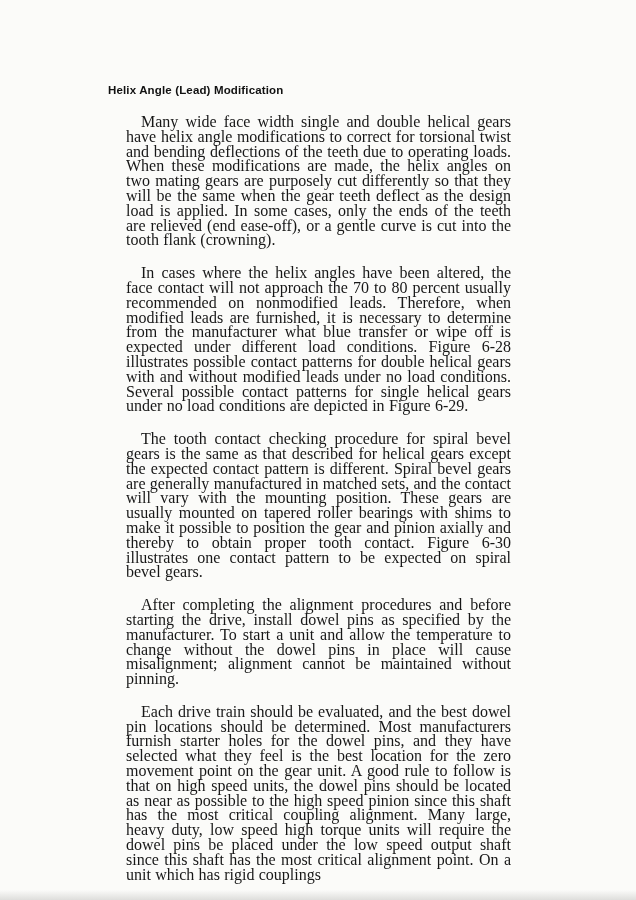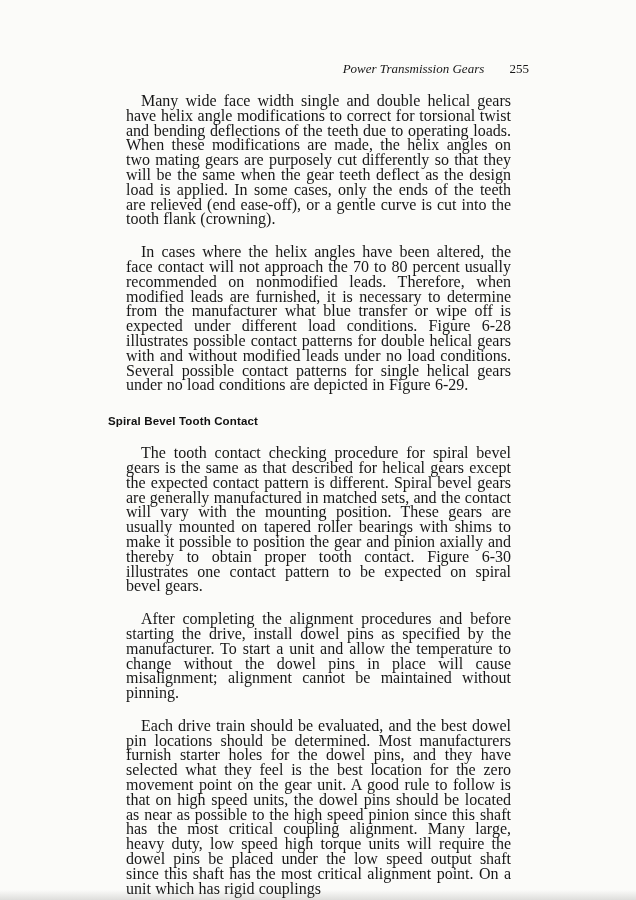--- a/index.html
+++ b/index.html
@@ -62,32 +62,28 @@
     background: linear-gradient(to bottom, rgba(0,0,0,0), rgba(90,90,85,0.18));
     pointer-events: none;
   }
 </style>
 </head>
 <body>
 
 <div class="page">
   <div class="text-column">
 
-    <div class="page-header">
-      <span class="running-title">Power Transmission Gears</span>
-      <span class="page-number">255</span>
-    </div>
 
     <section>
+      <h2 class="section-heading">Helix Angle (Lead) Modification</h2>
       <p class="body-paragraph">Many wide face width single and double helical gears have helix angle modifications to correct for torsional twist and bending deflections of the teeth due to operating loads. When these modifications are made, the helix angles on two mating gears are purposely cut differently so that they will be the same when the gear teeth deflect as the design load is applied. In some cases, only the ends of the teeth are relieved (end ease-off), or a gentle curve is cut into the tooth flank (crowning).</p>
       <p class="body-paragraph">In cases where the helix angles have been altered, the face contact will not approach the 70 to 80 percent usually recommended on nonmodified leads. Therefore, when modified leads are furnished, it is necessary to determine from the manufacturer what blue transfer or wipe off is expected under different load conditions. Figure 6-28 illustrates possible contact patterns for double helical gears with and without modified leads under no load conditions. Several possible contact patterns for single helical gears under no load conditions are depicted in Figure 6-29.</p>
     </section>
 
     <section>
-      <h2 class="section-heading">Spiral Bevel Tooth Contact</h2>
       <p class="body-paragraph">The tooth contact checking procedure for spiral bevel gears is the same as that described for helical gears except the expected contact pattern is different. Spiral bevel gears are generally manufactured in matched sets, and the contact will vary with the mounting position. These gears are usually mounted on tapered roller bearings with shims to make it possible to position the gear and pinion axially and thereby to obtain proper tooth contact. Figure 6-30 illustrates one contact pattern to be expected on spiral bevel gears.</p>
     </section>
 
     <section>
       <p class="body-paragraph">After completing the alignment procedures and before starting the drive, install dowel pins as specified by the manufacturer. To start a unit and allow the temperature to change without the dowel pins in place will cause misalignment; alignment cannot be maintained without pinning.</p>
       <p class="body-paragraph">Each drive train should be evaluated, and the best dowel pin locations should be determined. Most manufacturers furnish starter holes for the dowel pins, and they have selected what they feel is the best location for the zero movement point on the gear unit. A good rule to follow is that on high speed units, the dowel pins should be located as near as possible to the high speed pinion since this shaft has the most critical coupling alignment. Many large, heavy duty, low speed high torque units will require the dowel pins be placed under the low speed output shaft since this shaft has the most critical alignment point. On a unit which has rigid couplings</p>
     </section>
 
   </div>
 

